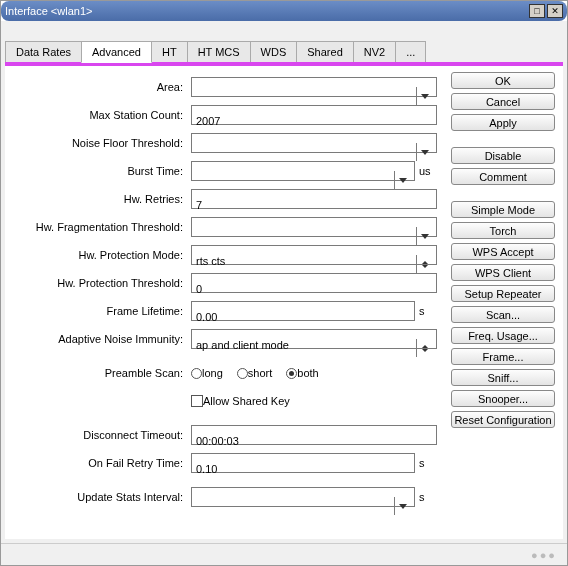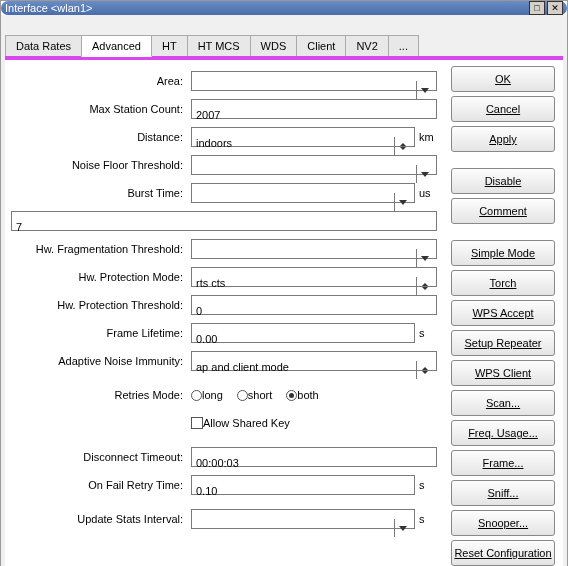--- a/index.html
+++ b/index.html
@@ -26,21 +26,21 @@
 .ud { display:flex; flex-direction:column; gap:1px; align-items:center; }
 .ud .u { width:0;height:0;border-left:3px solid transparent;border-right:3px solid transparent;border-bottom:3px solid #333;}
 .ud .d { width:0;height:0;border-left:3px solid transparent;border-right:3px solid transparent;border-top:3px solid #333;}
 .unit { width: 18px; }
 .radio-group { display: flex; gap: 14px; align-items: center; }
 .radio { display: flex; align-items: center; gap: 0; }
 .radio-dot { width: 11px; height: 11px; border: 1px solid #555; border-radius: 50%; display: flex; align-items: center; justify-content: center; background:#fff; }
 .radio-dot.sel::after { content:""; width:5px; height:5px; background:#333; border-radius:50%; }
 .checkbox { width: 12px; height: 12px; border: 1px solid #555; background:#fff; }
 .btn-col { width: 120px; padding: 6px 8px; display: flex; flex-direction: column; gap: 4px; background:#fff; }
-.btn { height: 26px; border: 1px solid #888; background: linear-gradient(#fdfdfd,#e4e4e4); display: flex; align-items: center; justify-content: center; cursor: pointer; border-radius: 3px; text-decoration: underline; }
+.btn { height: 17px; border: 1px solid #888; background: linear-gradient(#fdfdfd,#e4e4e4); display: flex; align-items: center; justify-content: center; cursor: pointer; border-radius: 3px; }
 .btn-col .spacer { height: 8px; }
 .statusbar { height: 22px; border-top: 1px solid #ccc; background: #f0f0f0; display:flex; justify-content:flex-end; align-items:center; padding:0 10px; color:#bbb; letter-spacing:2px;}
 .val { flex:1; overflow:hidden; white-space:nowrap; }
 </style>
 </head>
 <body>
 
 <div class="window">
   <div class="titlebar">
     <span class="titlebar-text">Interface &lt;wlan1&gt;</span>
@@ -50,21 +50,21 @@
     </div>
   </div>
 
   <div class="content">
     <div class="tabs">
       <div class="tab">Data Rates</div>
       <div class="tab active">Advanced</div>
       <div class="tab">HT</div>
       <div class="tab">HT MCS</div>
       <div class="tab">WDS</div>
-      <div class="tab">Client</div>
+      <div class="tab">Shared</div>
       <div class="tab">NV2</div>
       <div class="tab">...</div>
     </div>
 
     <div class="panel-wrap">
       <div class="form-area">
 
         <div class="row">
           <div class="label">Area:</div>
           <div class="field">
@@ -79,35 +79,20 @@
 
         <div class="row">
           <div class="label">Max Station Count:</div>
           <div class="field">
             <div class="input">
               <span class="val">2007</span>
             </div>
           </div>
         </div>
 
-        <div class="row">
-          <div class="label">Distance:</div>
-          <div class="field">
-            <div class="input">
-              <span class="val">indoors</span>
-              <div class="upbtn">
-                  <div class="ud">
-                    <div class="u"></div>
-                    <div class="d"></div>
-                  </div>
-                </div>
-            </div>
-            <span class="unit">km</span>
-          </div>
-        </div>
 
         <div class="row">
           <div class="label">Noise Floor Threshold:</div>
           <div class="field">
             <div class="input">
               <span class="val"></span>
               <div class="tribtn">
                   <div class="tri-down"></div>
                 </div>
             </div>
@@ -121,20 +106,21 @@
               <span class="val"></span>
               <div class="tribtn">
                   <div class="tri-down"></div>
                 </div>
             </div>
             <span class="unit">us</span>
           </div>
         </div>
 
         <div class="row">
+          <div class="label">Hw. Retries:</div>
           <div class="field">
             <div class="input">
               <span class="val">7</span>
             </div>
           </div>
         </div>
 
         <div class="row">
           <div class="label">Hw. Fragmentation Threshold:</div>
           <div class="field">
@@ -190,21 +176,21 @@
                   <div class="ud">
                     <div class="u"></div>
                     <div class="d"></div>
                   </div>
                 </div>
             </div>
           </div>
         </div>
 
         <div class="row gap">
-          <div class="label">Retries Mode:</div>
+          <div class="label">Preamble Scan:</div>
           <div class="field">
             <div class="radio-group">
               <div class="radio">
                 <div class="radio-dot"></div>
                 <span>long</span>
               </div>
               <div class="radio">
                 <div class="radio-dot"></div>
                 <span>short</span>
               </div>
@@ -264,22 +250,22 @@
         <div class="btn">OK</div>
         <div class="btn">Cancel</div>
         <div class="btn">Apply</div>
         <div class="spacer"></div>
         <div class="btn">Disable</div>
         <div class="btn">Comment</div>
         <div class="spacer"></div>
         <div class="btn">Simple Mode</div>
         <div class="btn">Torch</div>
         <div class="btn">WPS Accept</div>
+        <div class="btn">WPS Client</div>
         <div class="btn">Setup Repeater</div>
-        <div class="btn">WPS Client</div>
         <div class="btn">Scan...</div>
         <div class="btn">Freq. Usage...</div>
         <div class="btn">Frame...</div>
         <div class="btn">Sniff...</div>
         <div class="btn">Snooper...</div>
         <div class="btn">Reset Configuration</div>
       </div>
     </div>
 
     <div class="statusbar">●●●</div>

